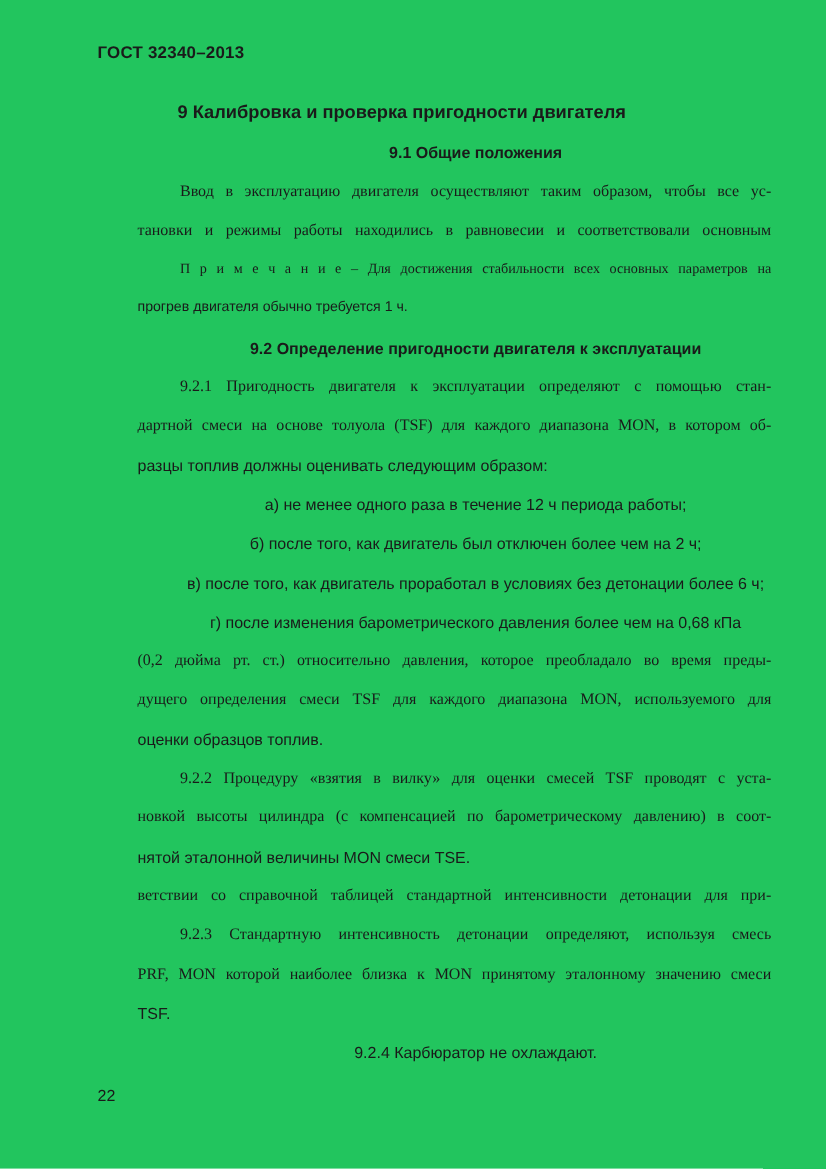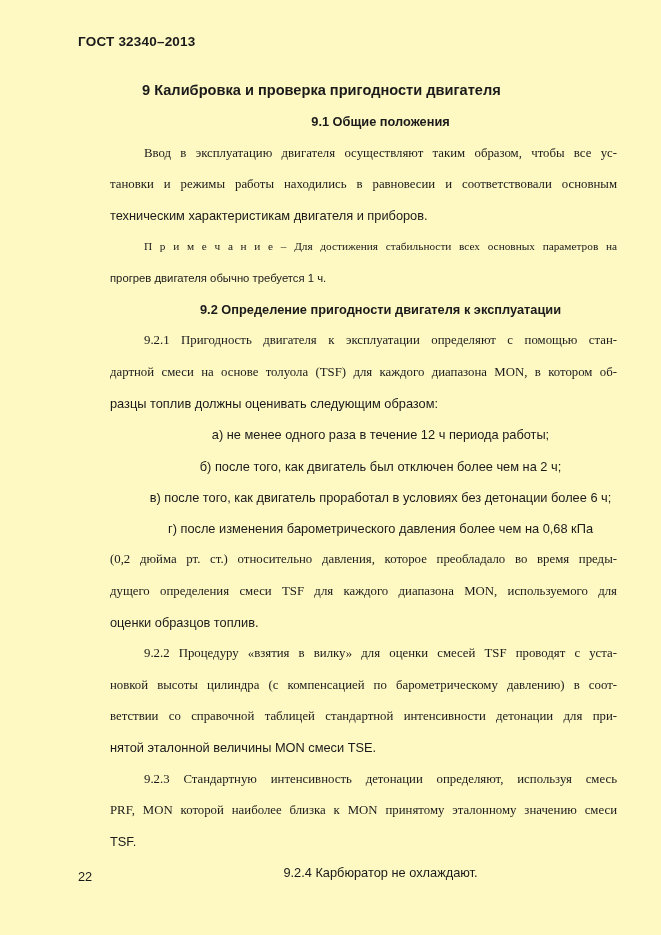--- a/index.html
+++ b/index.html
@@ -1,20 +1,20 @@
 <!DOCTYPE html>
 <html lang="ru"><head>
 <meta charset="utf-8">
 <style>
   html, body { margin: 0; padding: 0; background: #ffffff; }
   .page {
     position: relative;
     width: 661px;
     height: 935px;
-    background: #fef9c3;
+    background: #22c55e;
     color: #1a1a1a;
     font-family: "Liberation Sans", sans-serif;
     font-size: 12.8px;
     overflow: hidden;
   }
   .doc-header {
     position: absolute;
     left: 78px;
     top: 34px;
     font-weight: 700;
@@ -63,21 +63,20 @@
 <div class="page">
 
   <div class="doc-header">ГОСТ 32340–2013</div>
 
   <div class="content">
     <div class="ln h1">9 Калибровка и проверка пригодности двигателя</div>
     <div class="ln h2">9.1 Общие положения</div>
 
     <div class="ln j ind">Ввод в эксплуатацию двигателя осуществляют таким образом, чтобы все ус-</div>
     <div class="ln j">тановки и режимы работы находились в равновесии и соответствовали основным</div>
-    <div class="ln">техническим характеристикам двигателя и приборов.</div>
 
     <div class="ln j ind note">П р и м е ч а н и е  – Для достижения стабильности всех основных параметров на</div>
     <div class="ln note">прогрев двигателя обычно требуется 1 ч.</div>
 
     <div class="ln h2">9.2 Определение пригодности двигателя к эксплуатации</div>
 
     <div class="ln j ind">9.2.1 Пригодность двигателя к эксплуатации определяют с помощью стан-</div>
     <div class="ln j">дартной смеси на основе толуола (TSF) для каждого диапазона MON, в котором об-</div>
     <div class="ln">разцы топлив должны оценивать следующим образом:</div>
 
@@ -85,22 +84,22 @@
     <div class="ln ind">б) после того, как двигатель был отключен более чем на 2 ч;</div>
     <div class="ln ind">в) после того, как двигатель проработал в условиях без детонации более 6 ч;</div>
     <div class="ln ind">г) после изменения барометрического давления более чем на 0,68 кПа</div>
 
     <div class="ln j">(0,2 дюйма рт. ст.) относительно давления, которое преобладало во время преды-</div>
     <div class="ln j">дущего определения смеси TSF для каждого диапазона MON, используемого для</div>
     <div class="ln">оценки образцов топлив.</div>
 
     <div class="ln j ind">9.2.2 Процедуру «взятия в вилку» для оценки смесей TSF проводят с уста-</div>
     <div class="ln j">новкой высоты цилиндра (с компенсацией по барометрическому давлению) в соот-</div>
+    <div class="ln">нятой эталонной величины MON смеси TSE.</div>
     <div class="ln j">ветствии со справочной таблицей стандартной интенсивности детонации для при-</div>
-    <div class="ln">нятой эталонной величины MON смеси TSE.</div>
 
     <div class="ln j ind">9.2.3 Стандартную интенсивность детонации определяют,  используя смесь</div>
     <div class="ln j">PRF, MON которой наиболее близка к MON принятому эталонному значению смеси</div>
     <div class="ln">TSF.</div>
 
     <div class="ln ind">9.2.4 Карбюратор не охлаждают.</div>
   </div>
 
   <div class="page-number">22</div>
 

